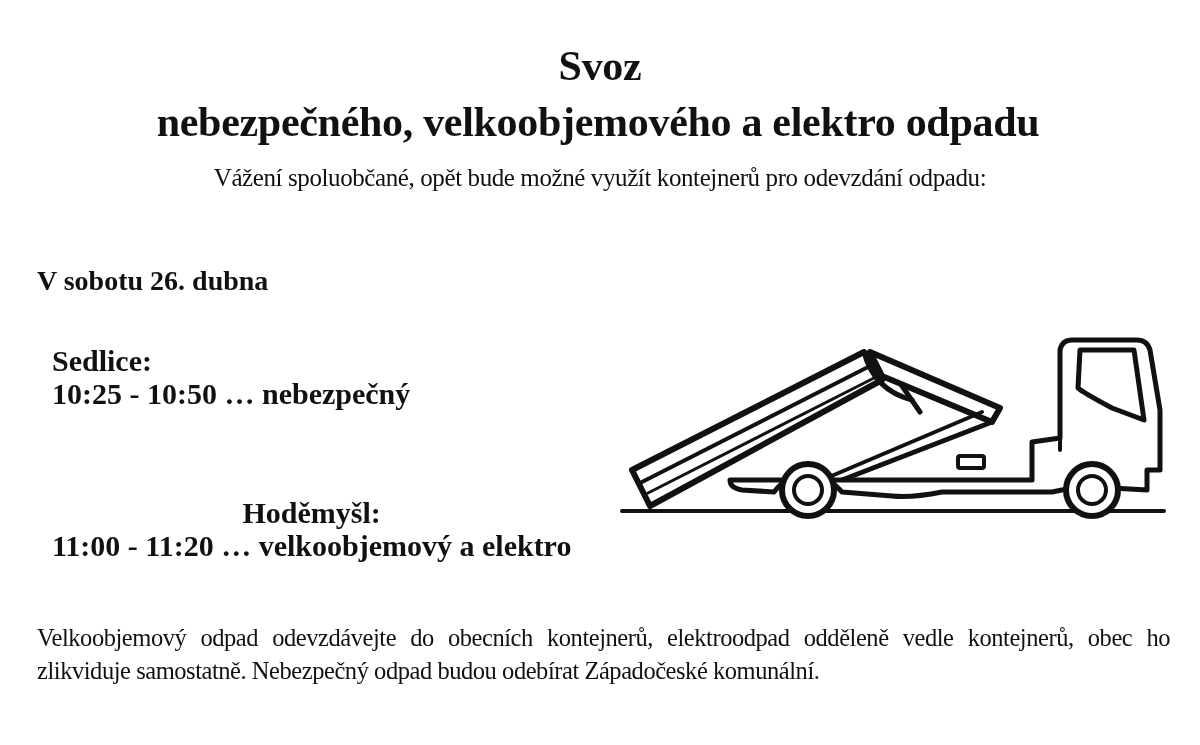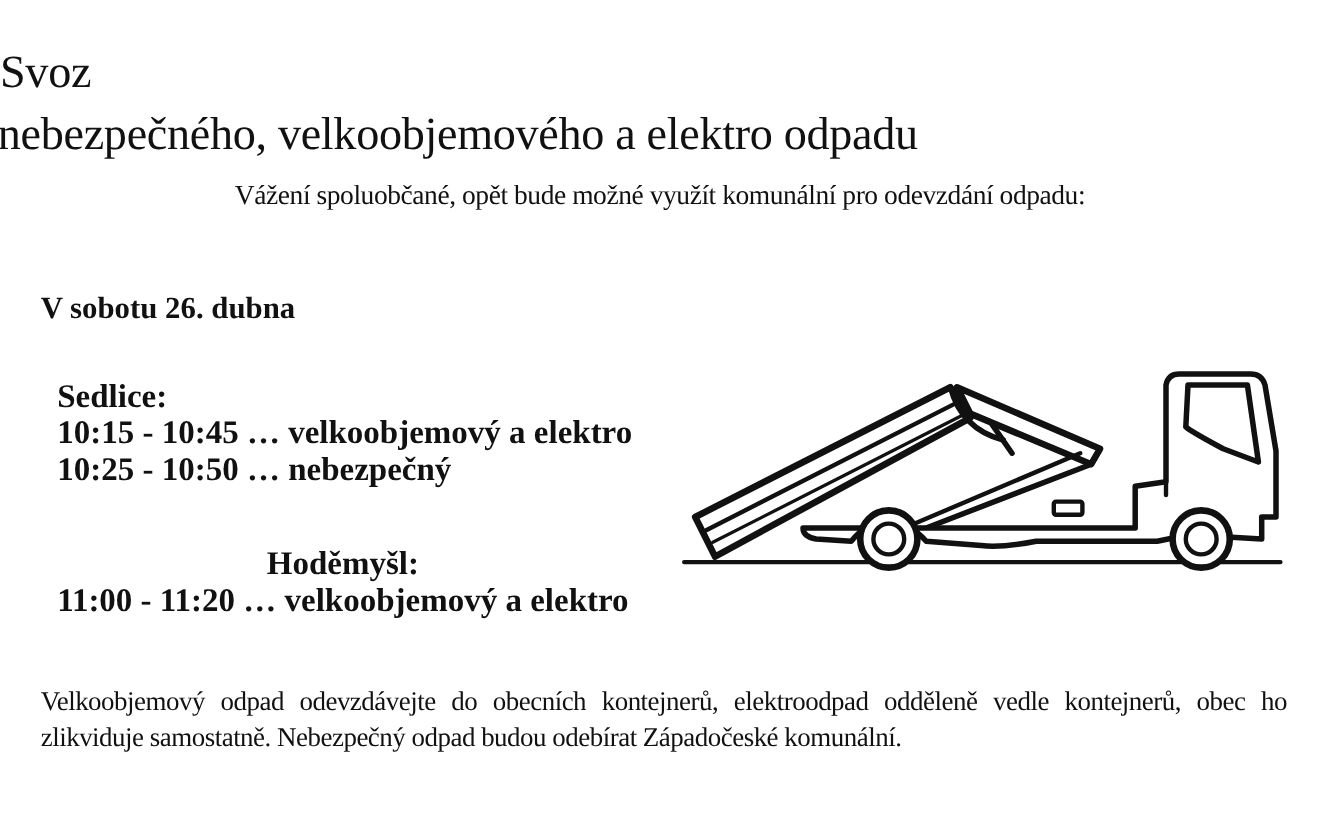--- a/index.html
+++ b/index.html
@@ -12,22 +12,22 @@
       height: 745px;
       position: relative;
       overflow: hidden;
       font-family: "Liberation Serif", "DejaVu Serif", serif;
       color: #111111;
     }
     .title {
       position: absolute;
       left: 0;
       width: 1200px;
-      text-align: left;
-      font-weight: normal;
+      text-align: center;
+      font-weight: bold;
       font-size: 42px;
       line-height: 48px;
       letter-spacing: -0.3px;
     }
     .title-1 { top: 42px; }
     .title-2 { top: 98px; left: -2px; }
     .subtitle {
       position: absolute;
       top: 163px;
       left: 0;
@@ -72,27 +72,26 @@
       line-height: 33px;
       text-align: justify;
       letter-spacing: -0.45px;
     }
   </style>
 </head>
 <body>
 
 <div class="title title-1">Svoz</div>
 <div class="title title-2">nebezpečného, velkoobjemového a elektro odpadu</div>
-<div class="subtitle">Vážení spoluobčané, opět bude možné využít komunální pro odevzdání odpadu:</div>
+<div class="subtitle">Vážení spoluobčané, opět bude možné využít kontejnerů pro odevzdání odpadu:</div>
 
 <div class="date-heading">V sobotu 26. dubna</div>
 
 <div class="village village-1">
   <span class="line">Sedlice:</span>
-  <span class="line">10:15 - 10:45 … velkoobjemový a elektro</span>
   <span class="line">10:25 - 10:50 … nebezpečný</span>
 </div>
 
 <div class="village village-2">
   <span class="line">Hoděmyšl:</span>
   <span class="line">11:00 - 11:20 … velkoobjemový a elektro</span>
 </div>
 
 <div class="truck">
   <svg width="560" height="195" viewBox="0 0 560 195" fill="none" stroke="#111" stroke-linejoin="round" stroke-linecap="round">

